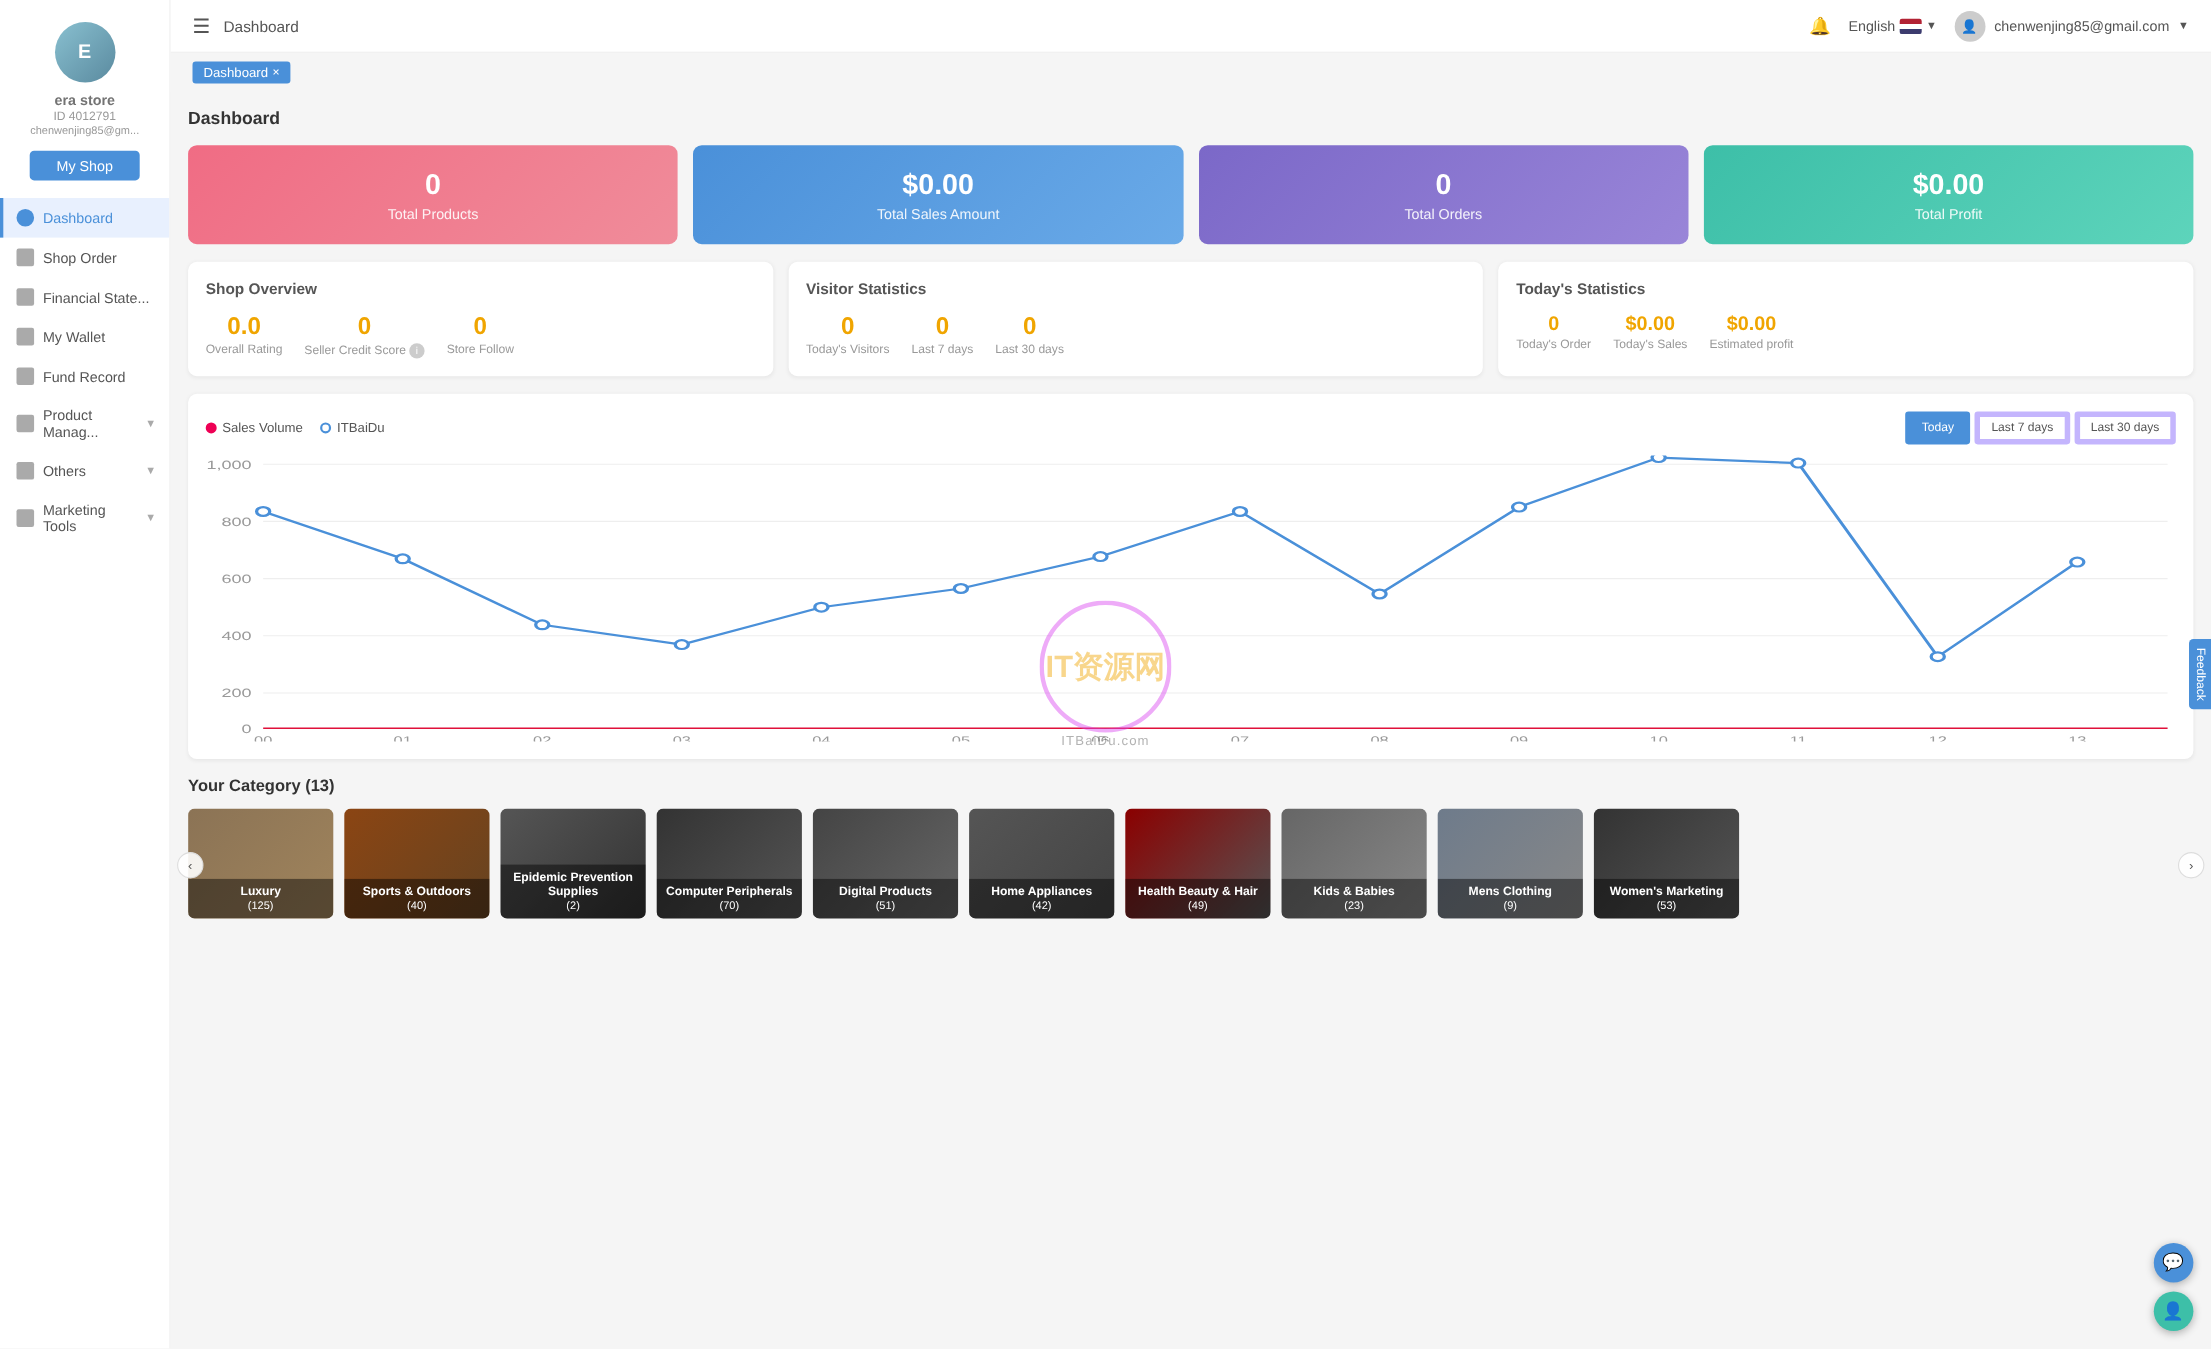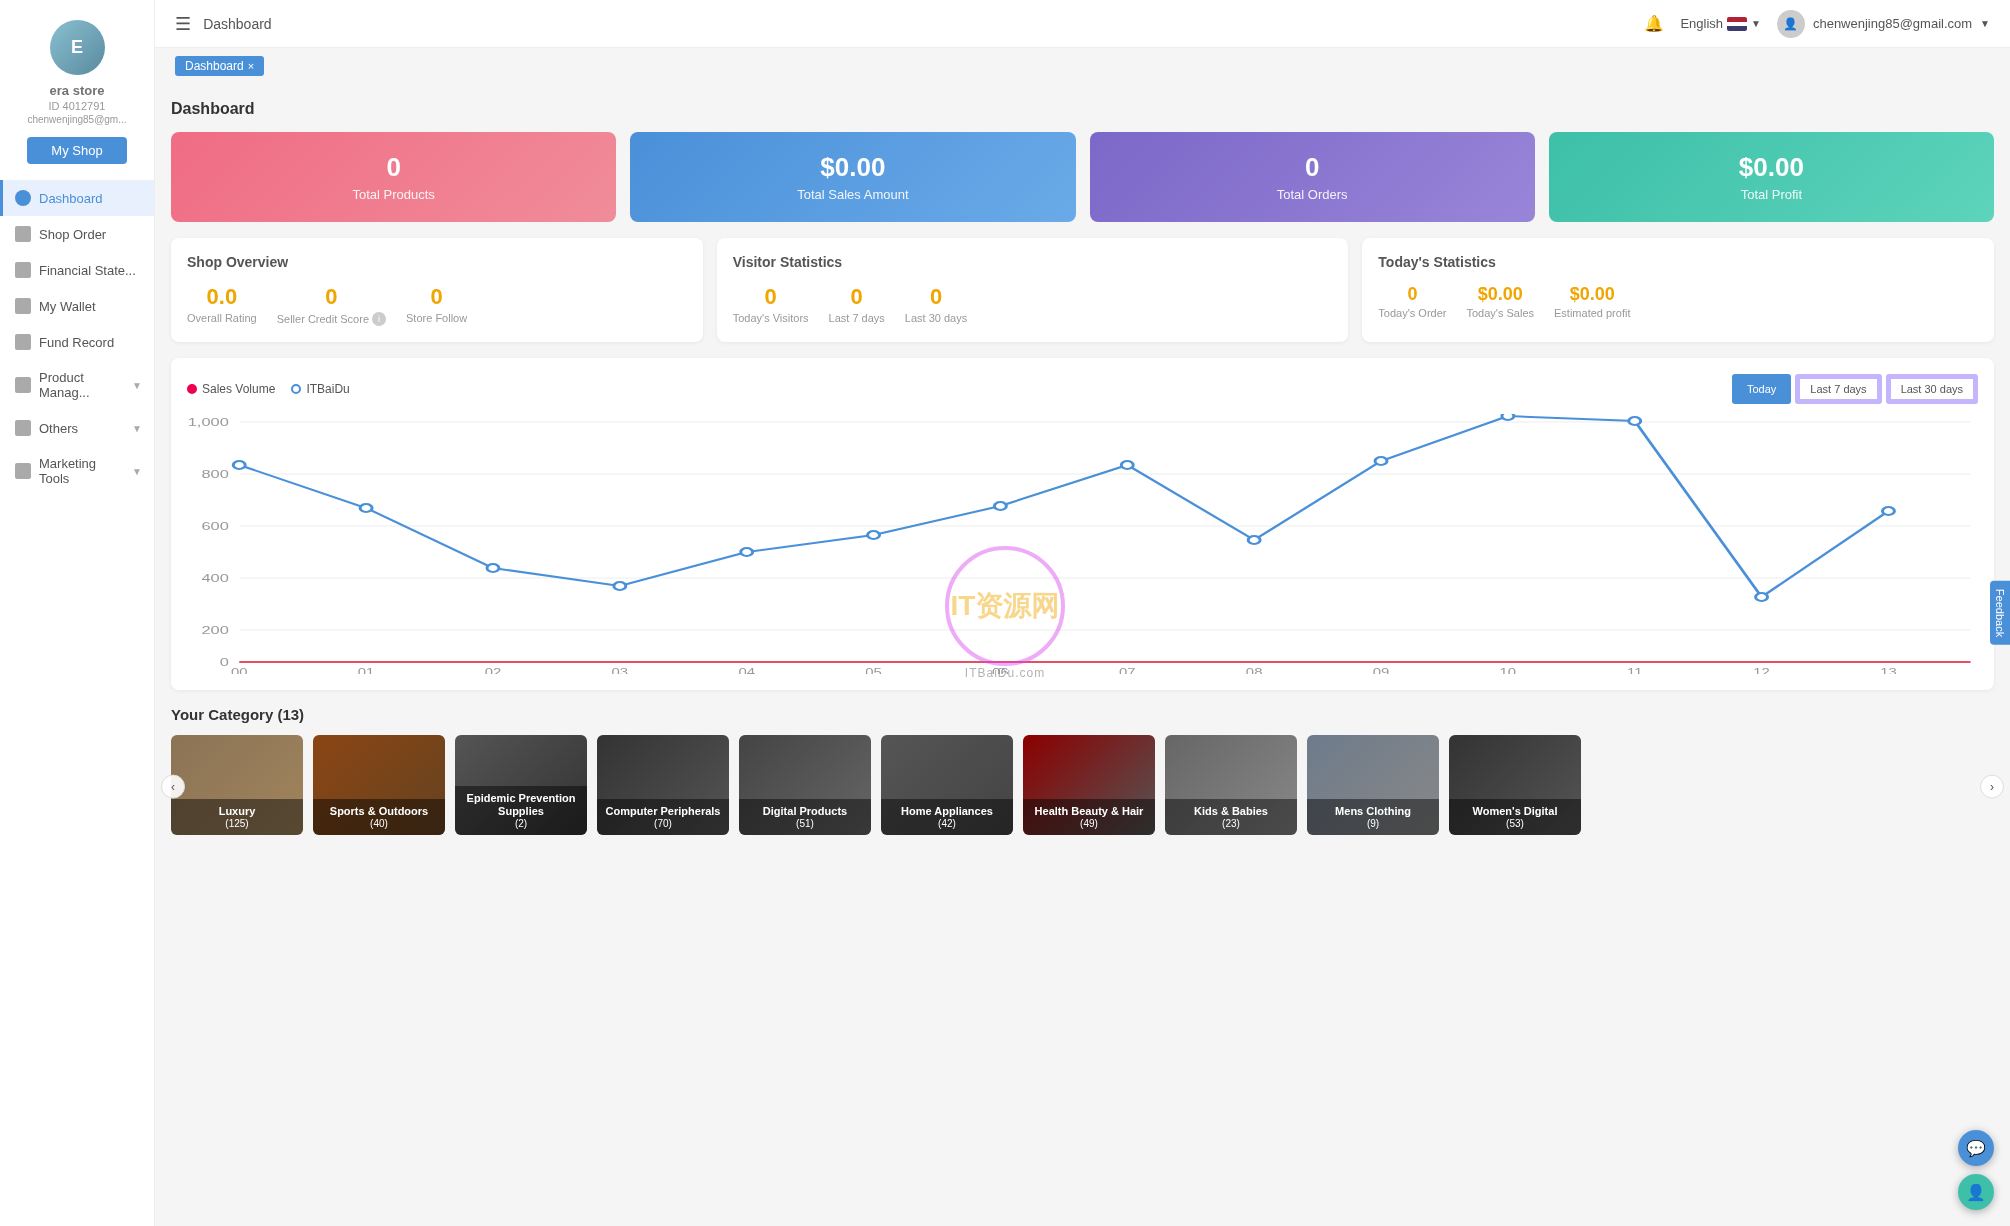--- a/index.html
+++ b/index.html
@@ -497,21 +497,21 @@
               </div>
             </div>
             <div class="category-card cat-mens">
               <div class="category-overlay">
                 <div class="cat-name">Mens Clothing</div>
                 <div class="cat-count">(9)</div>
               </div>
             </div>
             <div class="category-card cat-womens">
               <div class="category-overlay">
-                <div class="cat-name">Women's Digital</div>
+                <div class="cat-name">Women's Marketing</div>
                 <div class="cat-count">(53)</div>
               </div>
             </div>
           </div>
         <div class="scroll-arrow right">›</div>
       </div>
     </div>
 
   </div>
 </div>

